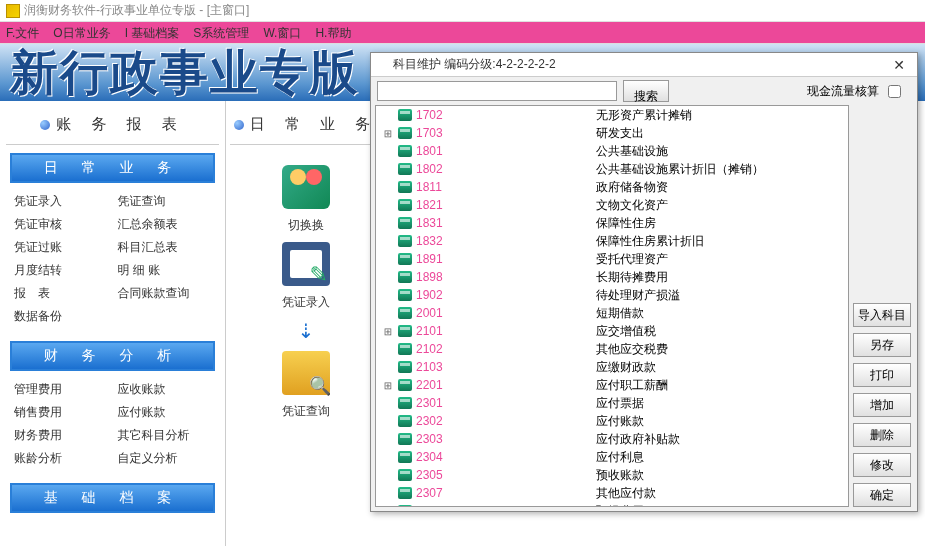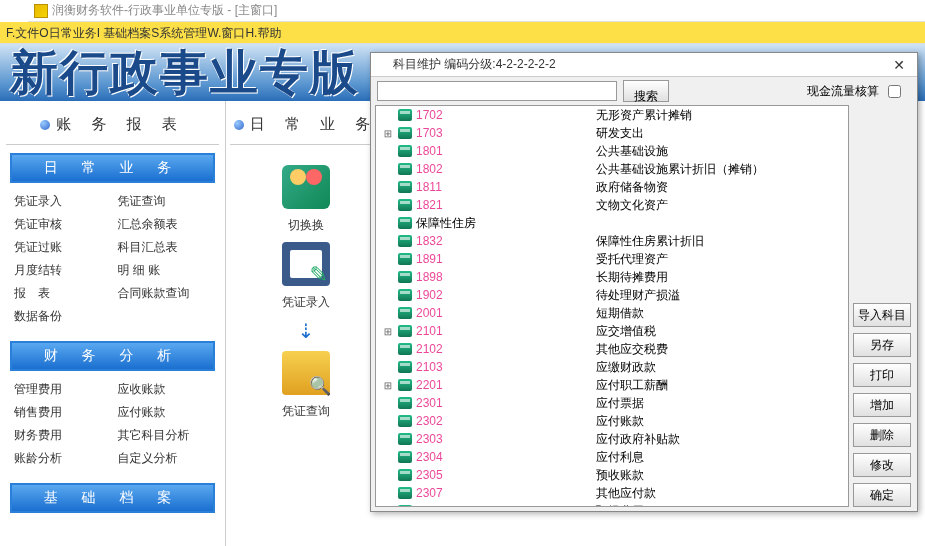--- a/index.html
+++ b/index.html
@@ -1,21 +1,21 @@
 <!DOCTYPE html>
 <html><head>
 <meta charset="utf-8">
 <style>
 * { margin: 0; padding: 0; box-sizing: border-box; font-family: "Microsoft YaHei", "SimSun", sans-serif; }
 body { background: #fff; width: 925px; height: 546px; overflow: hidden; position: relative; }
 
-.titlebar { height: 22px; background: #fff; color: #888; font-size: 12px; padding: 3px 6px; border-bottom: 1px solid #e0e0e0; display: flex; align-items: center; gap: 4px; margin-left: 28px; }
+.titlebar { height: 22px; background: #fff; color: #888; font-size: 12px; padding: 3px 6px; border-bottom: 1px solid #e0e0e0; display: flex; align-items: center; gap: 4px; }
 .titlebar .icon-box { width: 14px; height: 14px; background: linear-gradient(135deg,#e8b800,#f5d400); border: 1px solid #b89000; display: inline-block; }
 
-.menubar { height: 22px; background: #fde047; font-size: 12px; color: #333; padding: 3px 6px; display: flex; border-bottom: 1px solid #ddd; }
+.menubar { height: 22px; background: #ec4899; font-size: 12px; color: #333; padding: 3px 6px; display: flex; gap: 14px; border-bottom: 1px solid #ddd; }
 .menubar span { cursor: default; }
 
 .banner { height: 57px; background: linear-gradient(180deg,#d0e3f5 0%,#5a96d0 70%,#2a6db8 100%); display: flex; align-items: center; padding-left: 10px; }
 .banner-text { font-size: 48px; font-weight: bold; color: #1a4a8a; text-shadow: 1px 1px 0 #fff, -1px -1px 0 #fff; letter-spacing: 2px; font-family: "KaiTi","SimSun",serif; }
 
 .workspace { display: flex; height: calc(546px - 22px - 22px - 57px); background: #fff; position: relative; }
 
 .sidebar { width: 226px; background: #fff; border-right: 1px solid #ccc; padding: 8px 6px; }
 .panel-head { text-align: center; font-size: 15px; color: #333; letter-spacing: 8px; padding: 6px 0 10px; border-bottom: 1px solid #ccc; margin-bottom: 8px; display: flex; align-items: center; justify-content: center; gap: 6px; }
 .panel-head .dot { width: 10px; height: 10px; border-radius: 50%; background: radial-gradient(circle at 30% 30%,#9cf,#36c); display: inline-block; }
@@ -181,20 +181,21 @@
         </div>
         <div class="tree-row">
           <span class="expander"></span>
           <span class="node-icon"></span>
           <span class="code">1821</span>
           <span class="name">文物文化资产</span>
         </div>
         <div class="tree-row">
           <span class="expander"></span>
           <span class="node-icon"></span>
+          <span class="code">1831</span>
           <span class="name">保障性住房</span>
         </div>
         <div class="tree-row">
           <span class="expander"></span>
           <span class="node-icon"></span>
           <span class="code">1832</span>
           <span class="name">保障性住房累计折旧</span>
         </div>
         <div class="tree-row">
           <span class="expander"></span>

